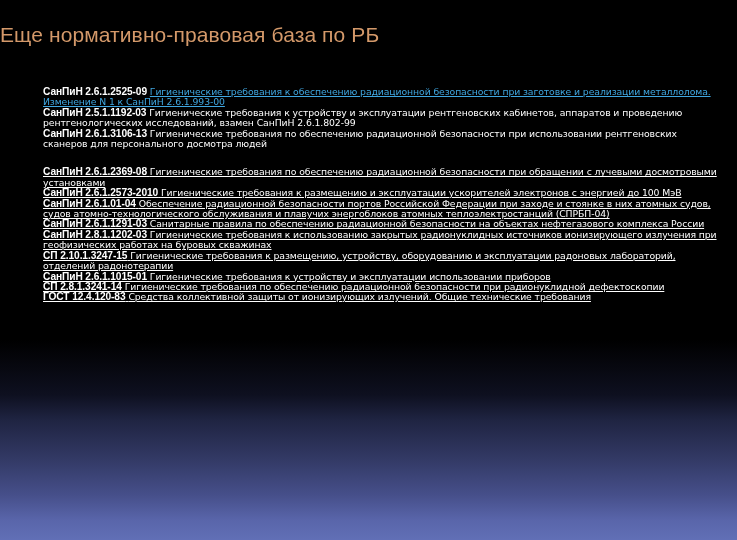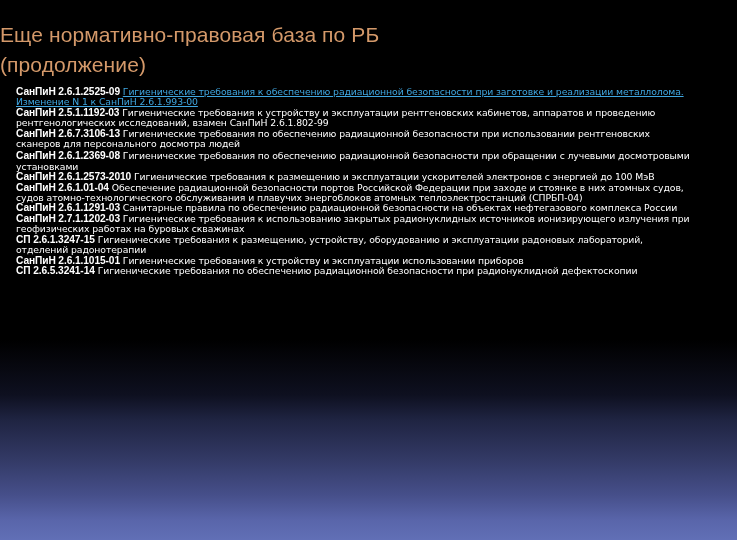--- a/index.html
+++ b/index.html
@@ -39,34 +39,35 @@
       font-family: "Liberation Sans", sans-serif;
       font-size: 21px;
       line-height: 30px;
       letter-spacing: 0.1px;
     }
     .title .line {
       display: block;
     }
     .content {
       position: absolute;
-      left: 16px;
+      left: 43px;
       top: 87px;
       width: 680px;
       color: #ffffff;
       font-family: "DejaVu Sans", sans-serif;
       font-size: 9.3px;
       line-height: 10.4px;
       letter-spacing: -0.1px;
     }
     .group {
       margin: 0;
     }
     .group + .group {
-      margin-top: 2px;
+      margin-top: 18px;
+      text-decoration: underline;
     }
     .entry {
       display: block;
     }
     .code {
       font-weight: bold;
       font-family: "Liberation Sans", sans-serif;
       font-size: 10.2px;
     }
     .link {
@@ -77,35 +78,34 @@
     .note {
       color: #e0a860;
     }
   </style>
 </head>
 <body>
 
 <div class="slide">
   <div class="title">
     <span class="line">Еще нормативно-правовая база по РБ</span>
-    <span class="line">(продолжение)</span>
   </div>
 
   <div class="content">
     <div class="group">
       <span class="entry">
         <span class="code">СанПиН 2.6.1.2525-09</span>
         <a class="link">Гигиенические требования к обеспечению радиационной безопасности при заготовке и реализации металлолома. Изменение N 1 к СанПиН 2.6.1.993-00</a>
       </span>
       <span class="entry">
         <span class="code">СанПиН 2.5.1.1192-03</span>
         <span>Гигиенические требования к устройству и эксплуатации рентгеновских кабинетов, аппаратов и проведению рентгенологических исследований, взамен СанПиН 2.6.1.802-99</span>
       </span>
       <span class="entry">
-        <span class="code">СанПиН 2.6.7.3106-13</span>
+        <span class="code">СанПиН 2.6.1.3106-13</span>
         <span>Гигиенические требования по обеспечению радиационной безопасности при использовании рентгеновских сканеров для персонального досмотра людей</span>
       </span>
     </div>
 
     <div class="group">
       <span class="entry">
         <span class="code">СанПиН 2.6.1.2369-08</span>
         <span>Гигиенические требования по обеспечению радиационной безопасности при обращении с лучевыми досмотровыми установками</span>
       </span>
       <span class="entry">
@@ -114,30 +114,34 @@
       </span>
       <span class="entry">
         <span class="code">СанПиН 2.6.1.01-04</span>
         <span>Обеспечение радиационной безопасности портов Российской Федерации при заходе и стоянке в них атомных судов, судов атомно-технологического обслуживания и плавучих энергоблоков атомных теплоэлектростанций (СПРБП-04)</span>
       </span>
       <span class="entry">
         <span class="code">СанПиН 2.6.1.1291-03</span>
         <span>Санитарные правила по обеспечению радиационной безопасности на объектах нефтегазового комплекса России</span>
       </span>
       <span class="entry">
-        <span class="code">СанПиН 2.7.1.1202-03</span>
+        <span class="code">СанПиН 2.8.1.1202-03</span>
         <span>Гигиенические требования к использованию закрытых радионуклидных источников ионизирующего излучения при геофизических работах на буровых скважинах</span>
       </span>
       <span class="entry">
-        <span class="code">СП 2.6.1.3247-15</span>
+        <span class="code">СП 2.10.1.3247-15</span>
         <span>Гигиенические требования к размещению, устройству, оборудованию и эксплуатации радоновых лабораторий, отделений радонотерапии</span>
       </span>
       <span class="entry">
         <span class="code">СанПиН 2.6.1.1015-01</span>
         <span>Гигиенические требования к устройству и эксплуатации использовании приборов</span>
       </span>
       <span class="entry">
-        <span class="code">СП 2.6.5.3241-14</span>
+        <span class="code">СП 2.8.1.3241-14</span>
         <span>Гигиенические требования по обеспечению радиационной безопасности при радионуклидной дефектоскопии</span>
+      </span>
+      <span class="entry">
+        <span class="code">ГОСТ 12.4.120-83</span>
+        <span>Средства коллективной защиты от ионизирующих излучений. Общие технические требования</span>
       </span>
     </div>
   </div>
 </div>
 
 </body></html>

